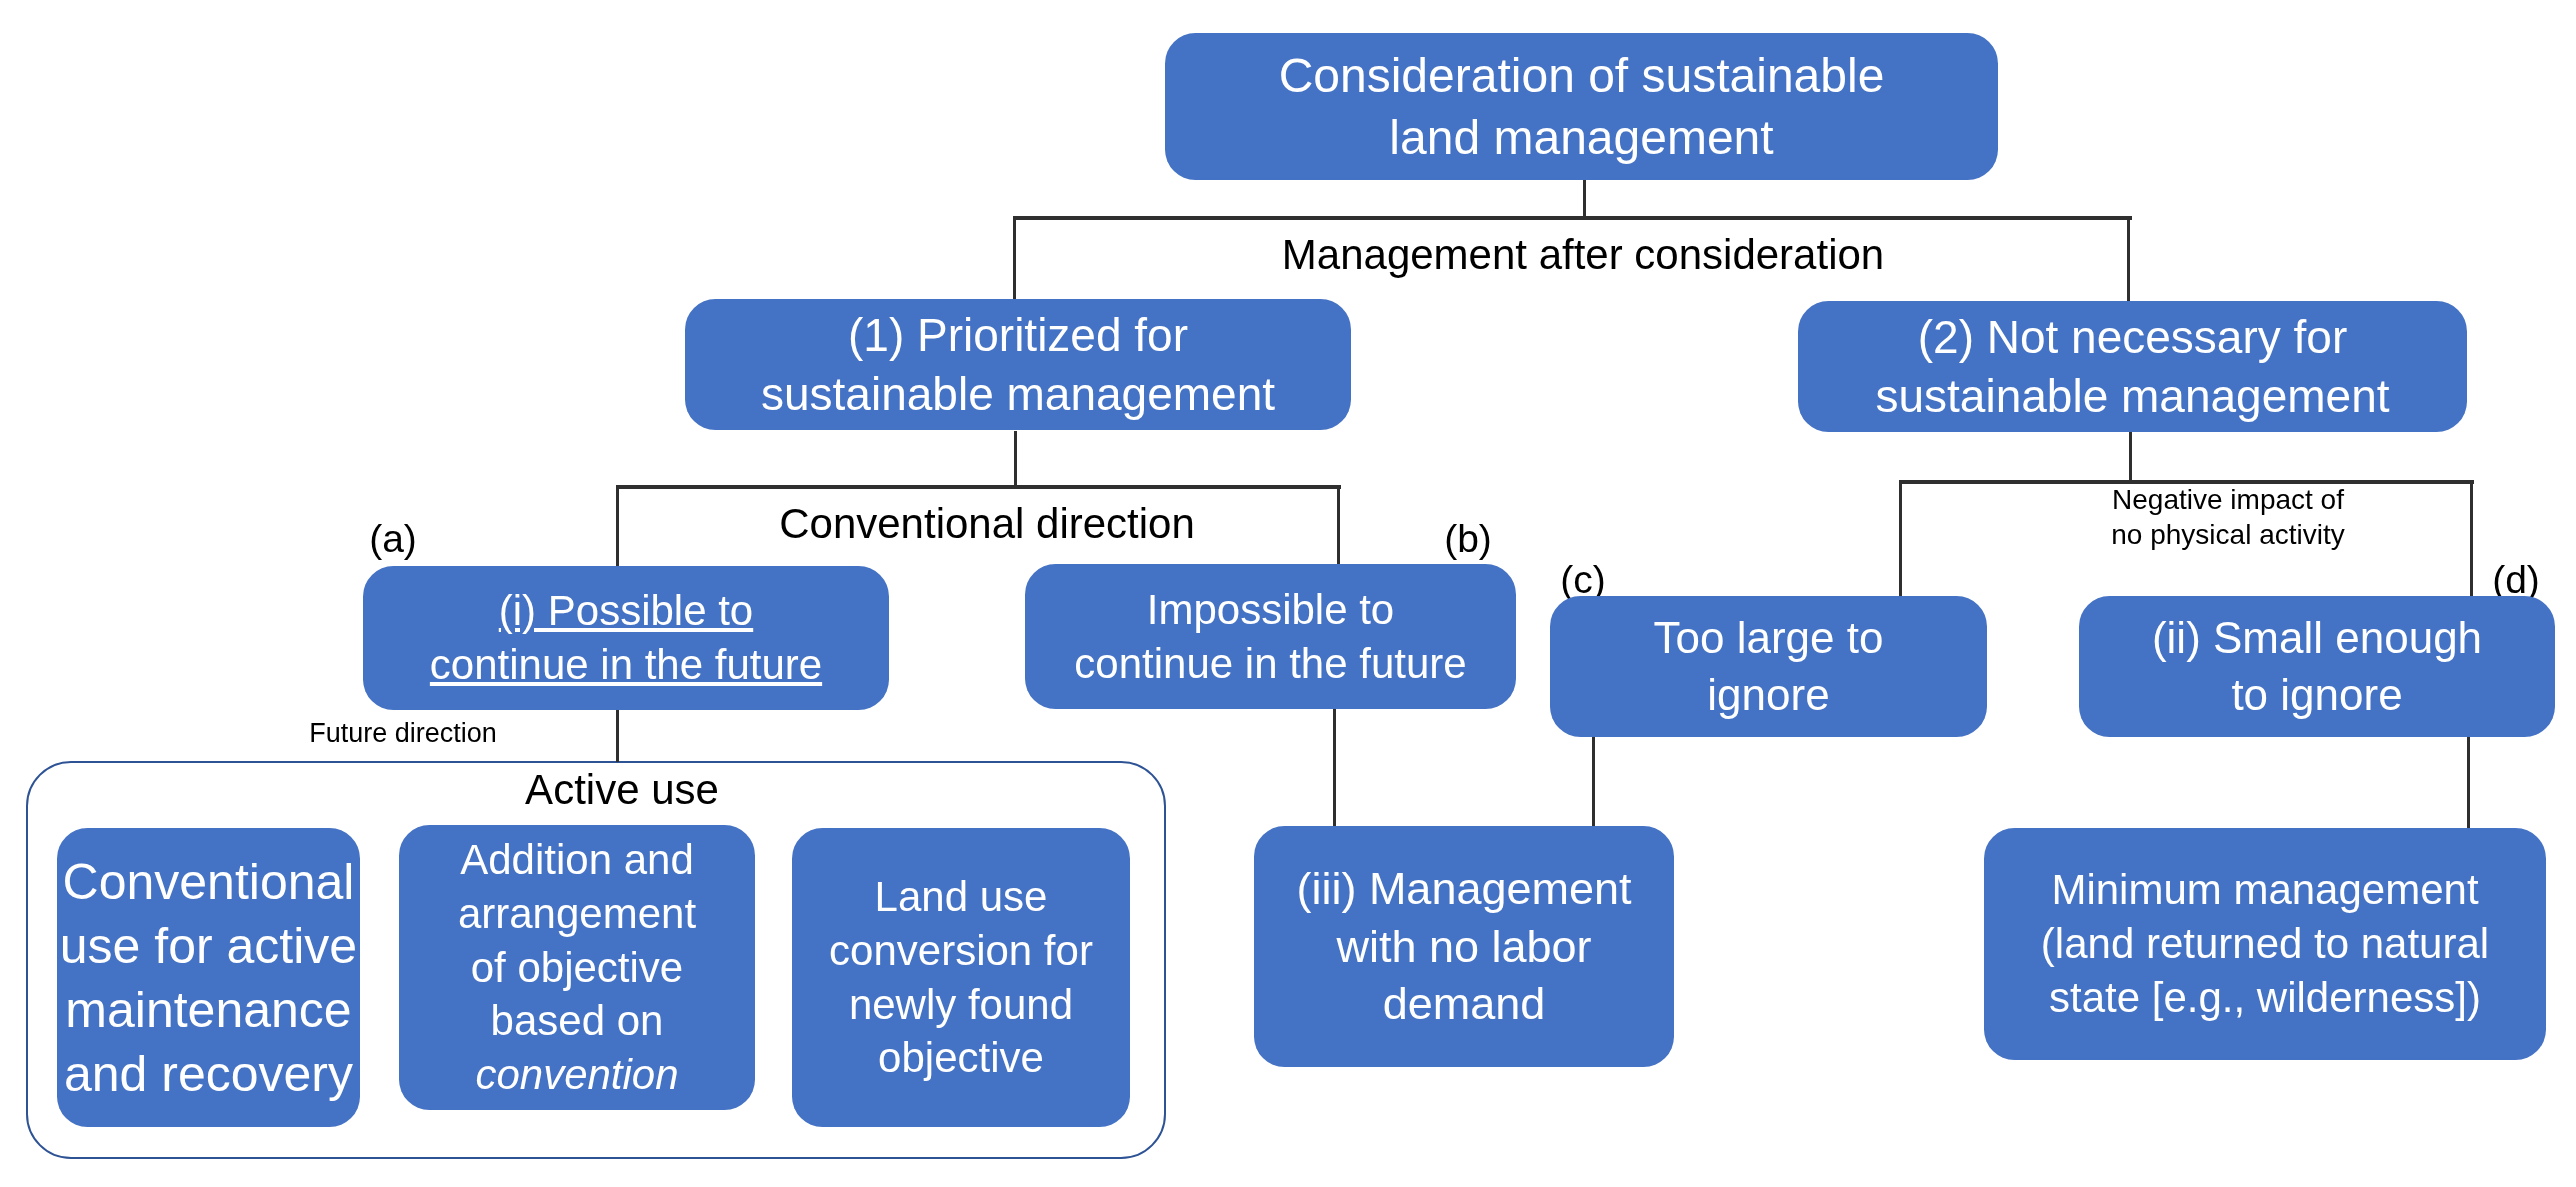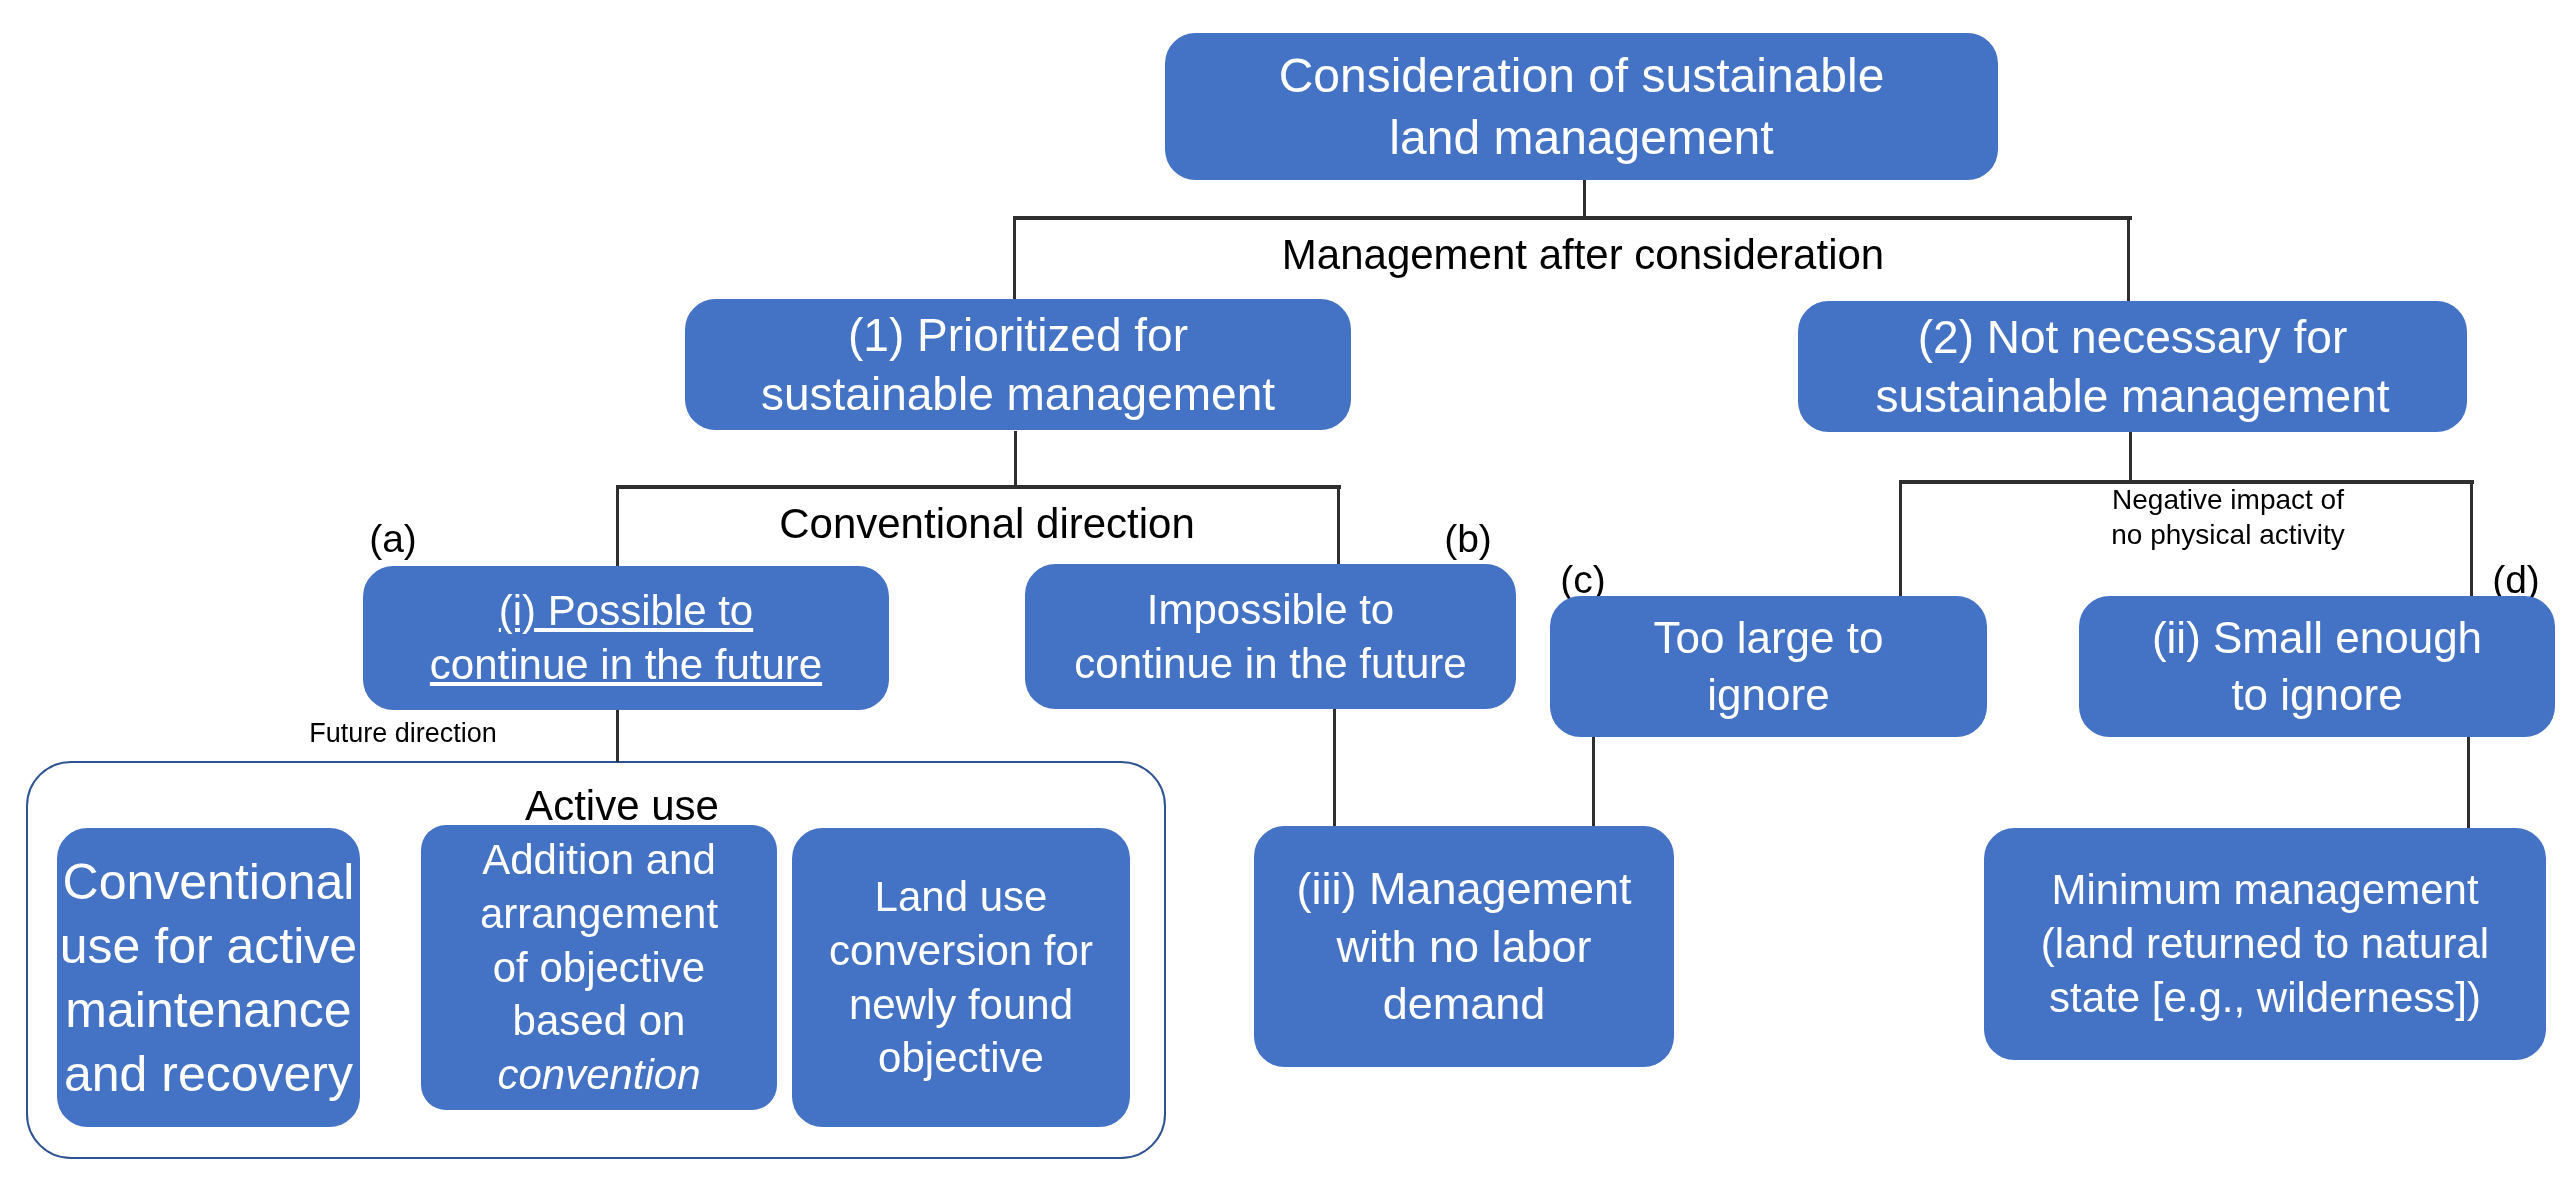--- a/index.html
+++ b/index.html
@@ -88,21 +88,21 @@
   <div class="vline" style="left:1592px; top:735px; height:91px;"></div>
   <div class="vline" style="left:2467px; top:735px; height:94px;"></div>
 
   <div class="group-container" style="left:26px; top:761px; width:1136px; height:394px;"></div>
 
   <div class="lbl" style="left:1583px; top:229px; font-size:42px;">Management after consideration</div>
   <div class="lbl" style="left:987px; top:498px; font-size:42px;">Conventional direction</div>
   <div class="lbl" style="left:2188px; top:482px; font-size:28px;margin-left:40px;">Negative impact of
 no physical activity</div>
   <div class="lbl" style="left:403px; top:706px; font-size:27px;margin-top:11px;">Future direction</div>
-  <div class="lbl" style="left:622px; top:780px; font-size:42px;">Active use</div>
+  <div class="lbl" style="left:622px; top:764px; font-size:42px;">Active use</div>
   <div class="lbl" style="left:393px; top:515px; font-size:39px;">(a)</div>
   <div class="lbl" style="left:1468px; top:515px; font-size:39px;">(b)</div>
   <div class="lbl" style="left:1583px; top:556px; font-size:39px;">(c)</div>
   <div class="lbl" style="left:2516px; top:556px; font-size:39px;">(d)</div>
 
   <div class="node" style="left:1165px; top:33px; width:833px; height:147px; font-size:48px;">Consideration of sustainable
 land management</div>
 
   <div class="node" style="left:685px; top:299px; width:666px; height:131px; font-size:46px;">(1) Prioritized for
 sustainable management</div>
@@ -128,21 +128,21 @@
 
   <div class="node" style="left:1984px; top:828px; width:562px; height:232px; font-size:42px;text-align:center;">Minimum management
 (land returned to natural
 state [e.g., wilderness])</div>
 
   <div class="node" style="left:57px; top:828px; width:303px; height:299px; font-size:50px;">Conventional
 use for active
 maintenance
 and recovery</div>
 
-  <div class="node" style="left:421px; top:825px; width:356px; height:285px; font-size:42px;border-radius:25px;">
+  <div class="node" style="left:399px; top:825px; width:356px; height:285px; font-size:42px;">
     <span>Addition and
 arrangement
 of objective
 based on</span>
     <span class="italic">convention</span>
   </div>
 
   <div class="node" style="left:792px; top:828px; width:338px; height:299px; font-size:42px;">Land use
 conversion for
 newly found

